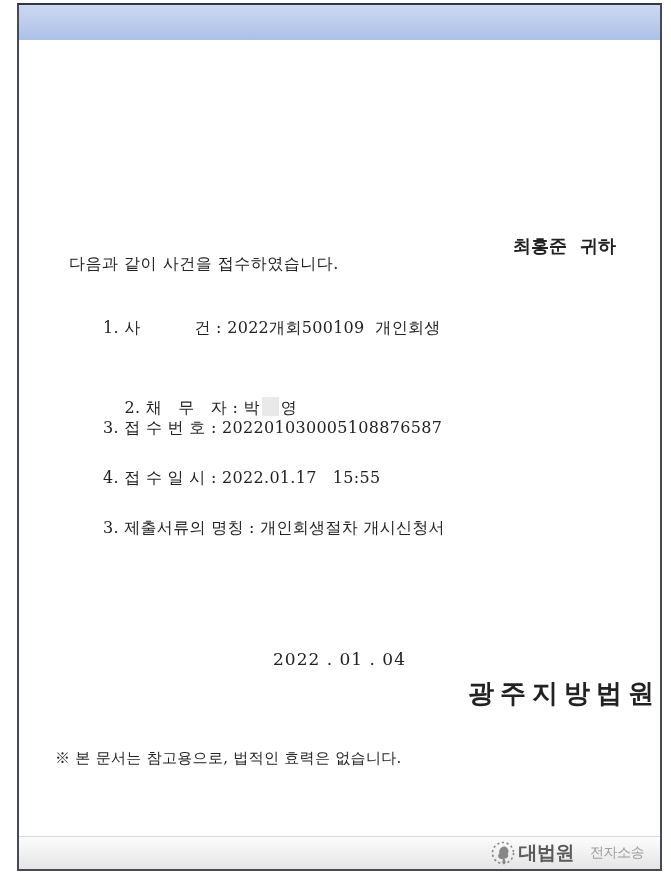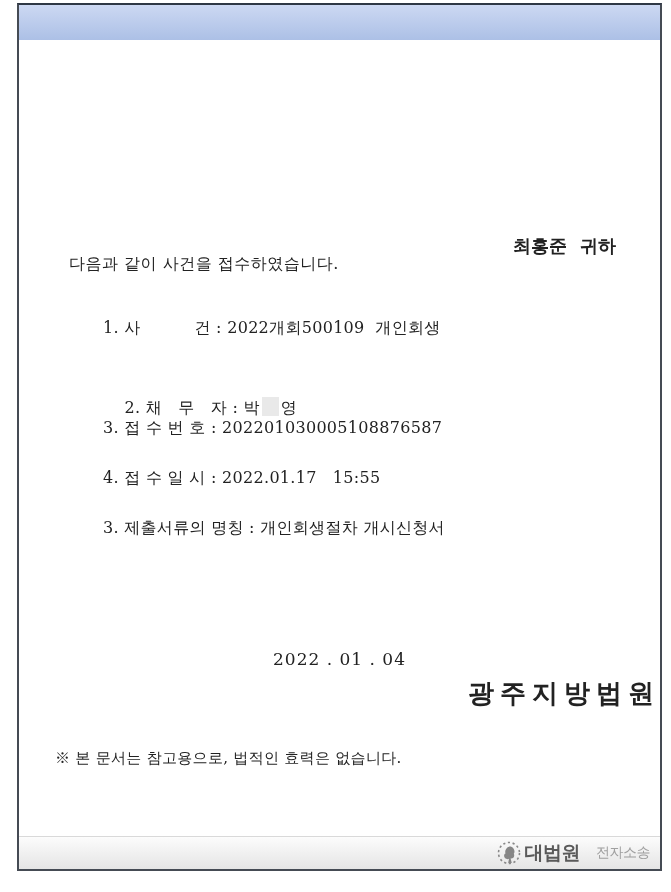--- a/index.html
+++ b/index.html
@@ -60,21 +60,21 @@
   }
   .footnote{
     position:absolute;left:36px;top:739px;
     font-size:15px;line-height:28px;white-space:pre;letter-spacing:0.3px;
   }
   .footer-band{
     position:absolute;left:0;right:0;bottom:0;height:33px;
     border-top:1px solid #d9d9d9;
     background:linear-gradient(to bottom,var(--footer-band-top),var(--footer-band-bottom));
     display:flex;align-items:center;justify-content:flex-end;
-    padding-right:10px;
+    padding-right:16px;
     font-family:"DejaVu Sans","Liberation Sans",sans-serif;
   }
   .emblem{display:inline-flex;align-items:center;margin-right:3px;}
   .brand{font-size:19px;font-weight:700;color:#5a5a5a;letter-spacing:-0.5px;}
   .suffix{font-size:14px;font-weight:400;color:#a0a0a0;margin-left:16px;letter-spacing:-0.5px;}
 </style>
 </head>
 <body>
 
 <div class="doc">

